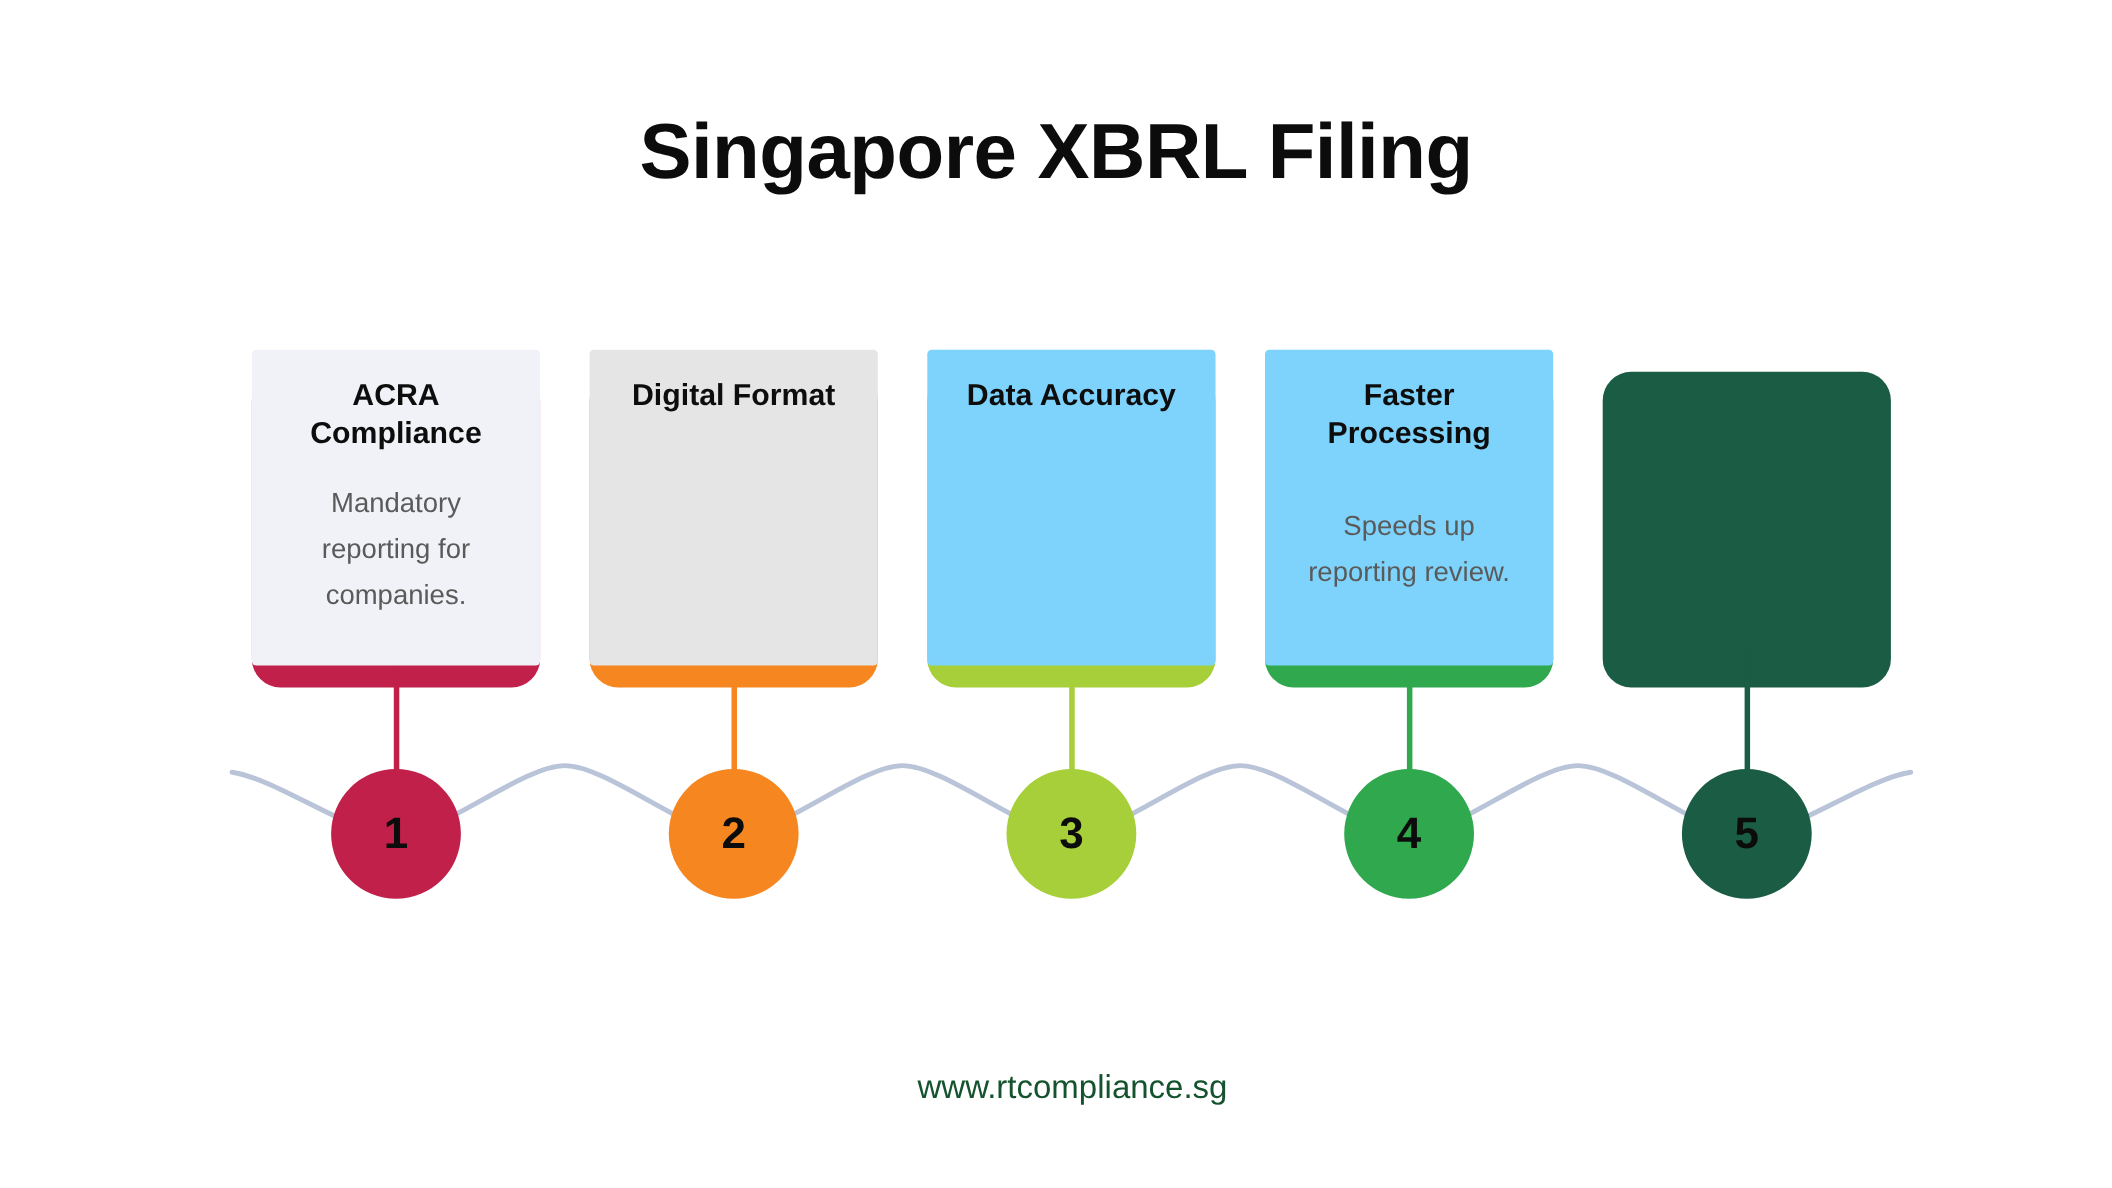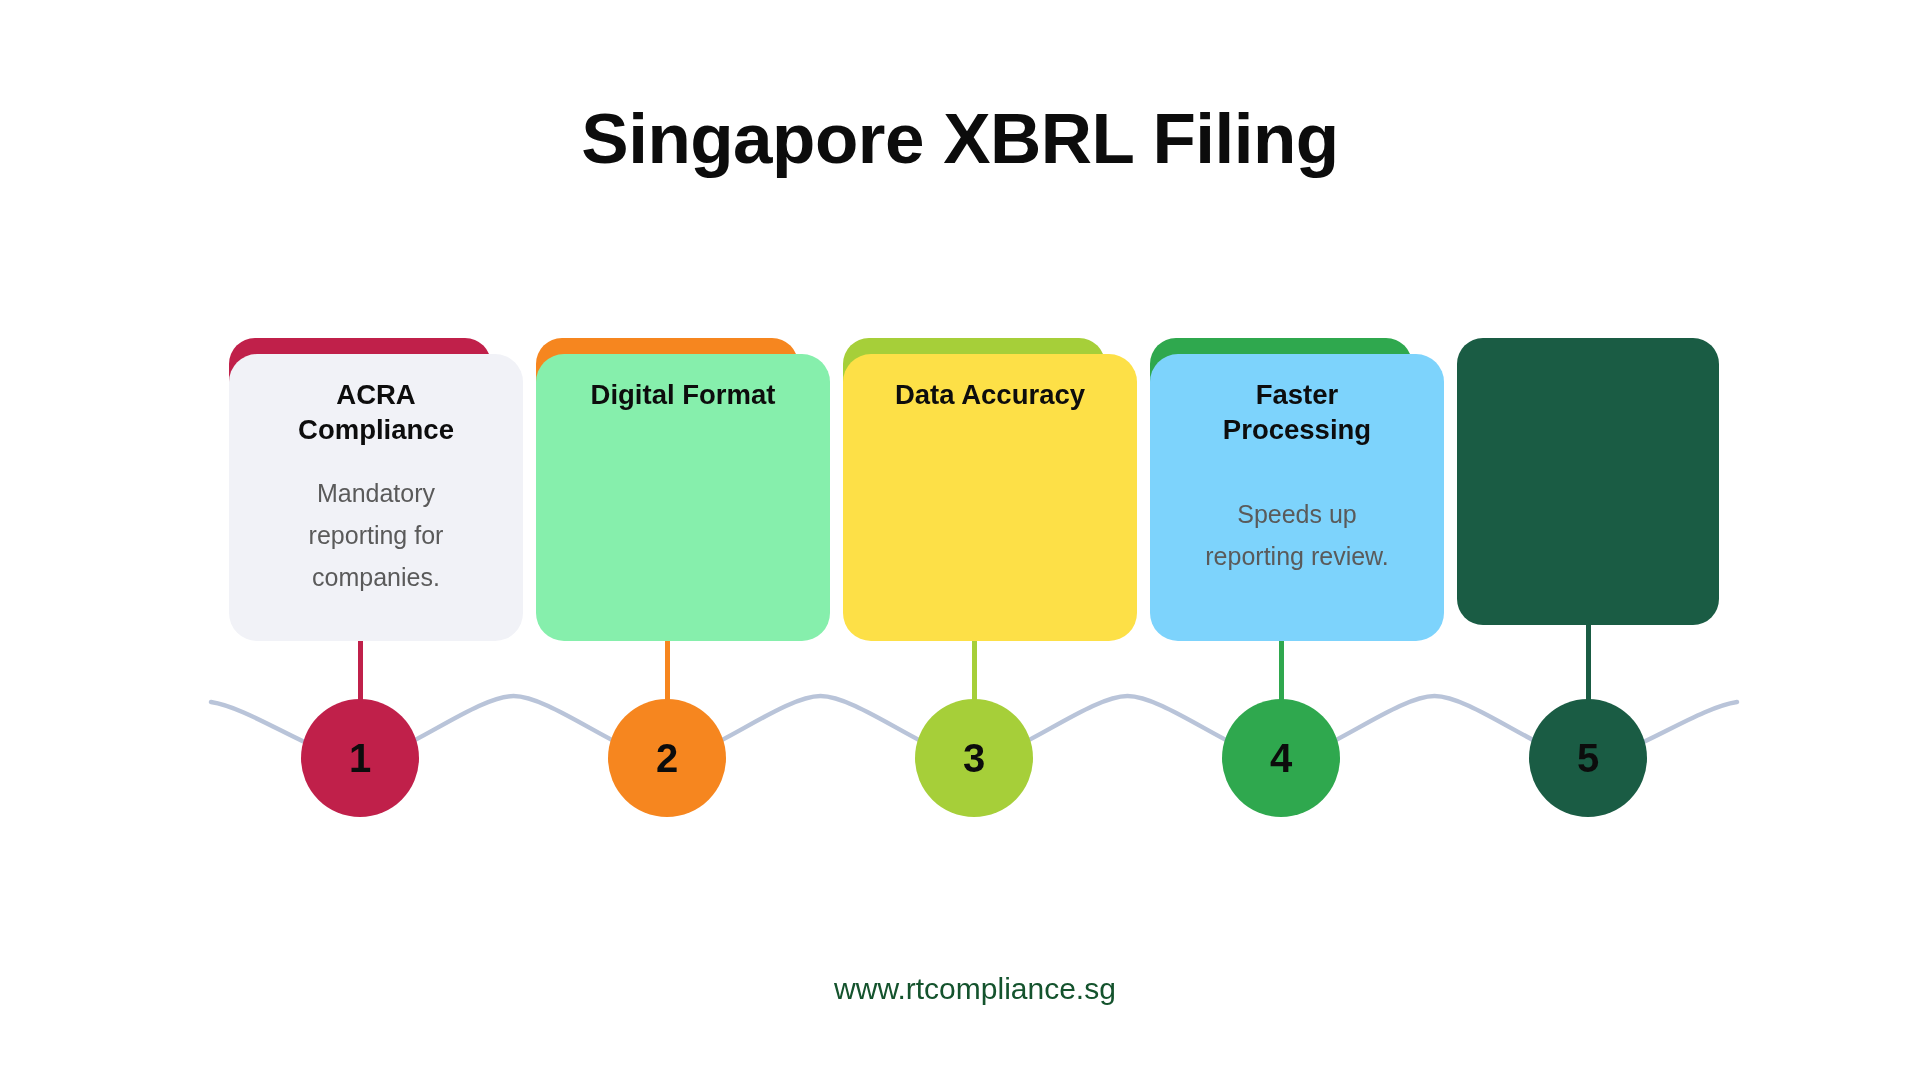--- a/index.html
+++ b/index.html
@@ -45,29 +45,28 @@
     top: 20px;
     left: 0;
     width: 262px;
     height: 287px;
     border-radius: 26px;
   }
   .card {
     position: absolute;
     top: 0;
     left: 0;
-    width: 294px;
+    width: 262px;
     height: 287px;
-    border-radius: 28px;
+    border-radius: 4px;
     background: #f1f2f7;
     box-sizing: border-box;
     padding: 24px 8px 18px 8px;
     display: flex;
     flex-direction: column;
-    margin-top: 36px;
   }
   .card-title {
     text-align: center;
     font-size: 27.5px;
     font-weight: 700;
     line-height: 1.27;
     color: #0d0d0d;
     white-space: pre-line;
   }
   .card-desc-wrap {
@@ -157,32 +156,32 @@
       </div>
     </div>
     <div class="circle" style="background-color: rgb(192, 32, 74);">
       <span class="num">1</span>
     </div>
   </div>
 
   <div class="col col-2">
     <div class="card-back" style="background-color: rgb(246, 134, 31);"></div>
     <div class="connector" style="background-color: rgb(246, 134, 31);"></div>
-    <div class="card" style="background-color: #86efac;">
+    <div class="card" style="background-color: #e5e5e5;">
       <div class="card-title">Digital Format</div>
     </div>
     <div class="circle" style="background-color: rgb(246, 134, 31);">
       <span class="num">2</span>
     </div>
   </div>
 
   <div class="col col-3">
     <div class="card-back" style="background-color: rgb(166, 207, 57);"></div>
     <div class="connector" style="background-color: rgb(166, 207, 57);"></div>
-    <div class="card" style="background-color: #fde047;">
+    <div class="card" style="background-color: #7dd3fc;">
       <div class="card-title">Data Accuracy</div>
     </div>
     <div class="circle" style="background-color: rgb(166, 207, 57);">
       <span class="num">3</span>
     </div>
   </div>
 
   <div class="col col-4">
     <div class="card-back" style="background-color: rgb(47, 168, 78);"></div>
     <div class="connector" style="background-color: rgb(47, 168, 78);"></div>

